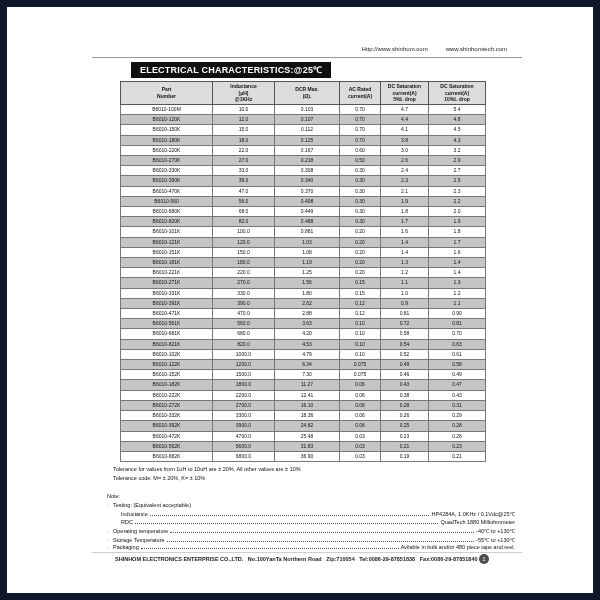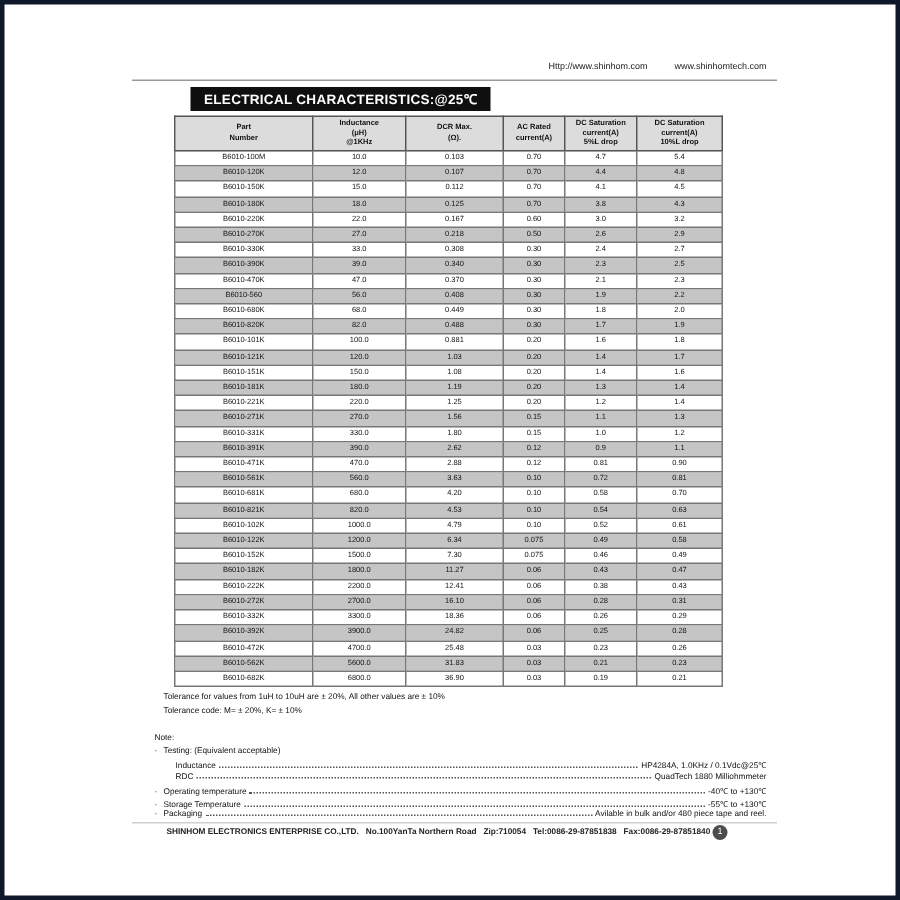--- a/index.html
+++ b/index.html
@@ -1,18 +1,18 @@
 <!DOCTYPE html>
 <html style="--accent: #0f0f0f; --row-alt: #c5c5c5; --header-bg: #dcdcdc;"><head>
 <meta charset="utf-8">
 <style>
   * { margin:0; padding:0; box-sizing:border-box; }
   html,body { width:600px; height:600px; background:#ffffff; }
   body { font-family:"Liberation Sans", sans-serif; position:relative; }
-  .page { position:absolute; inset:0; background:#fff; border:3px solid #0f172a; }
+  .page { position:absolute; inset:0; background:#fff; border:7px solid #0f172a; }
 
   .header-links { position:absolute; top:39px; right:86px; display:flex; gap:18px;
                   font-size:6px; color:#222; }
   .rule-top { position:absolute; top:50px; left:85px; width:430px; border-top:1px solid #9a9a9a; }
 
   .title-bar { position:absolute; top:55px; left:124px; height:16px; line-height:16px;
                background:var(--accent,#0f0f0f); color:#fff; font-weight:bold; font-size:9px;
                padding:0 9px; letter-spacing:.2px; white-space:nowrap; }
 
   table.char-table { position:absolute; top:74px; left:113px; width:365px;

